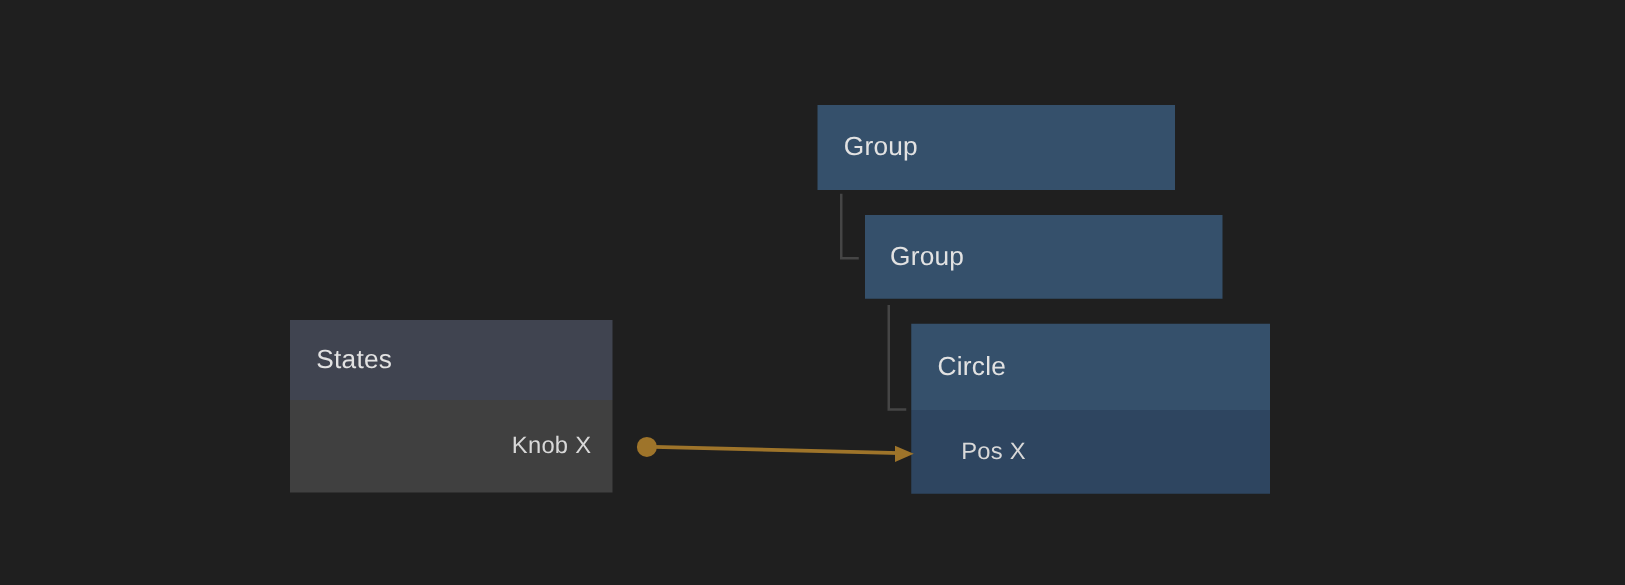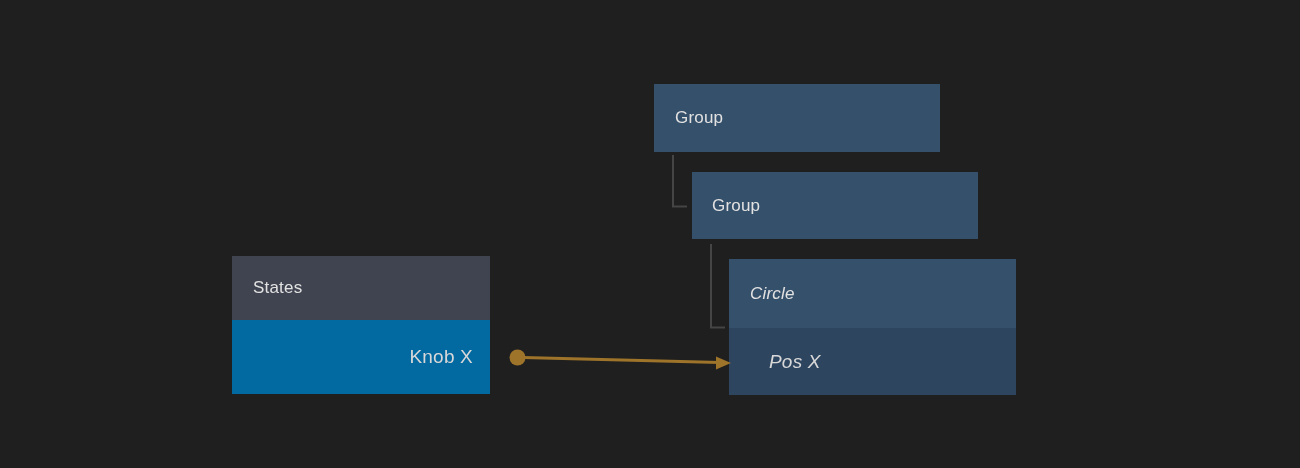--- a/index.html
+++ b/index.html
@@ -17,21 +17,21 @@
   }
   .node {
     position: absolute;
     box-sizing: border-box;
   }
   .node .hdr {
     display: flex;
     align-items: center;
     box-sizing: border-box;
     padding-left: 21px;
-    font-size: 17px;
+    font-size: 21px;
     font-weight: 400;
     letter-spacing: 0.2px;
     color: #e2e2e2;
   }
   .node .body {
     box-sizing: border-box;
   }
   .prop {
     display: flex;
     align-items: center;
@@ -45,21 +45,21 @@
   }
   .prop.out { justify-content: flex-end; }
   .prop.in  { justify-content: flex-start; }
 
   #n-group1 { left: 654px; top: 84px;  width: 286px; height: 68px; }
   #n-group1 .hdr { height: 68px; }
 
   #n-group2 { left: 692px; top: 172px; width: 286px; height: 67px; }
   #n-group2 .hdr { height: 67px; padding-left: 20px; }
 
-  #n-circle { left: 729px; top: 259px; width: 287px; height: 136px; font-style: italic; }
+  #n-circle { left: 729px; top: 259px; width: 287px; height: 136px; }
   #n-circle .hdr  { height: 69px; }
   #n-circle .body { height: 67px; padding-left: 19px; }
 
   #n-states { left: 232px; top: 256px; width: 258px; height: 138px; }
   #n-states .hdr  { height: 64px; }
   #n-states .body { height: 74px; }
 
   svg.wires {
     position: absolute;
     left: 0; top: 0;
@@ -94,21 +94,21 @@
       <div class="prop in">
         <span>Pos X</span>
       </div>
     </div>
   </div>
 
   <div class="node" id="n-states">
     <div class="hdr" style="background: rgb(64, 68, 80);">
       <span>States</span>
     </div>
-    <div class="body" style="background: #0369a1;">
+    <div class="body" style="background: #404040;">
       <div class="prop out">
         <span>Knob X</span>
       </div>
     </div>
   </div>
 
   <svg class="wires" viewBox="0 0 1300 468" xmlns="http://www.w3.org/2000/svg">
 
     <path d="M 673 155 L 673 206.5 L 687 206.5" fill="none" stroke-width="2" stroke="#454545"></path>
 

